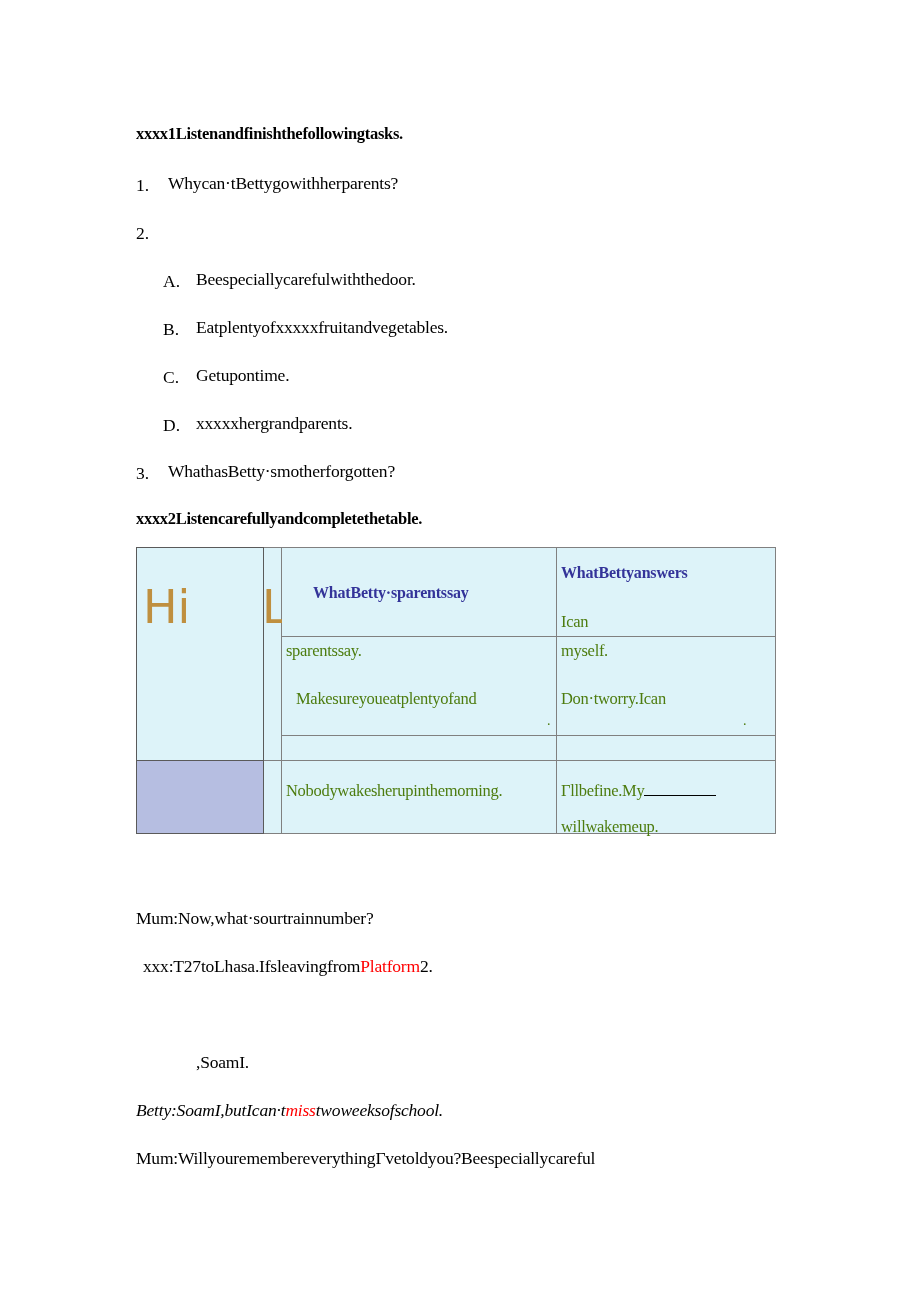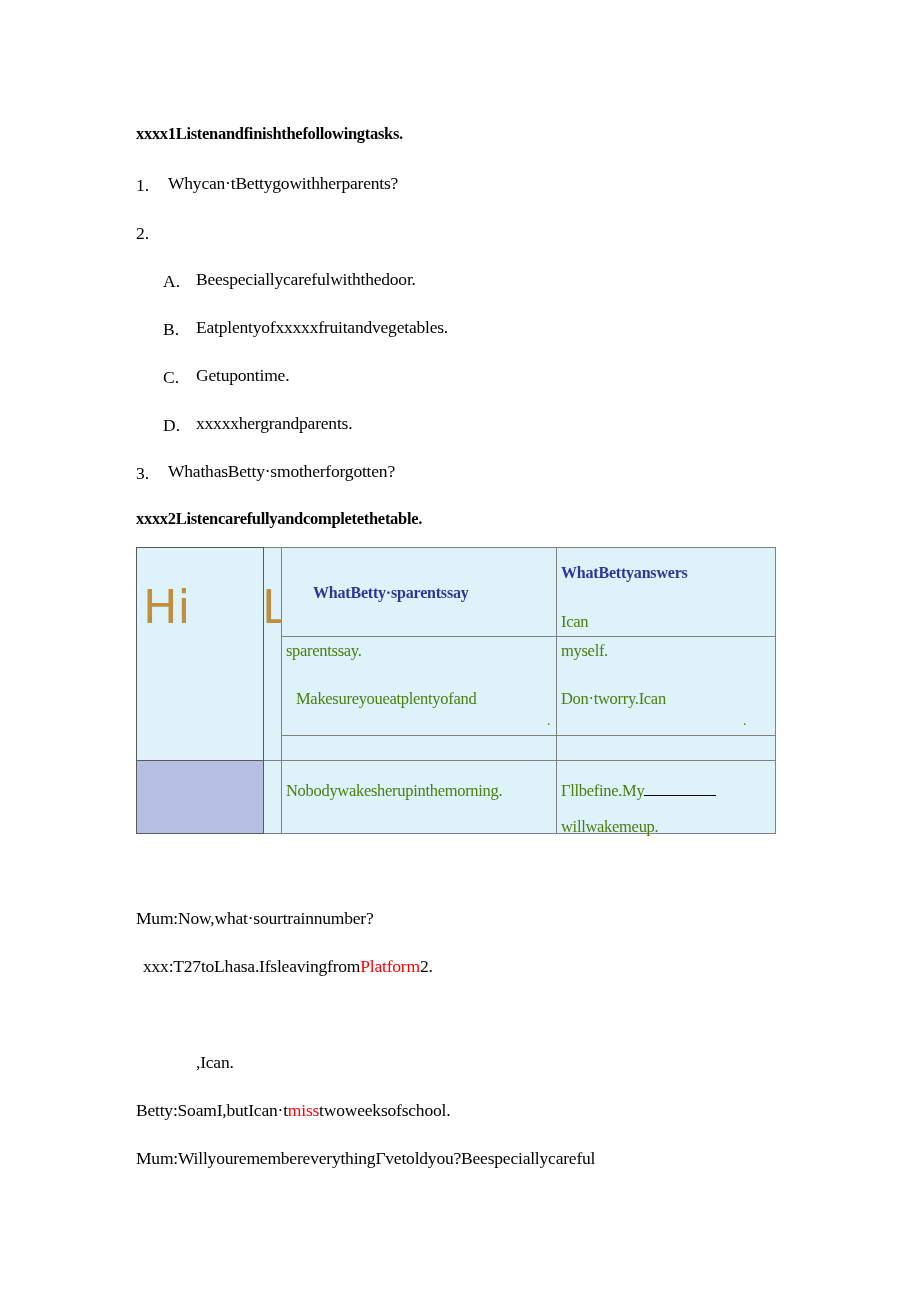--- a/index.html
+++ b/index.html
@@ -187,21 +187,21 @@
   </table>
 
 
   <div class="blk" style="left:136px; top:910px;">Mum:Now,what·sourtrainnumber?</div>
 
   <div class="blk" style="left:136px; top:958px;margin-left:7px;">
     <span>xxx:T27toLhasa.Ifsleavingfrom</span><span class="red">Platform</span><span>2.</span>
   </div>
 
 
-  <div class="blk" style="left:196px; top:1054px;">,Ican.</div>
-
-  <div class="blk" style="left:136px; top:1102px;">
+  <div class="blk" style="left:196px; top:1054px;">,SoamI.</div>
+
+  <div class="blk" style="left:136px; top:1102px;font-style:italic;">
     <span>Betty:SoamI,butIcan·t</span><span class="red">miss</span><span>twoweeksofschool.</span>
   </div>
 
   <div class="blk" style="left:136px; top:1150px;">Mum:WillyouremembereverythingΓvetoldyou?Beespeciallycareful</div>
 
 </div>
 
 </body></html>

